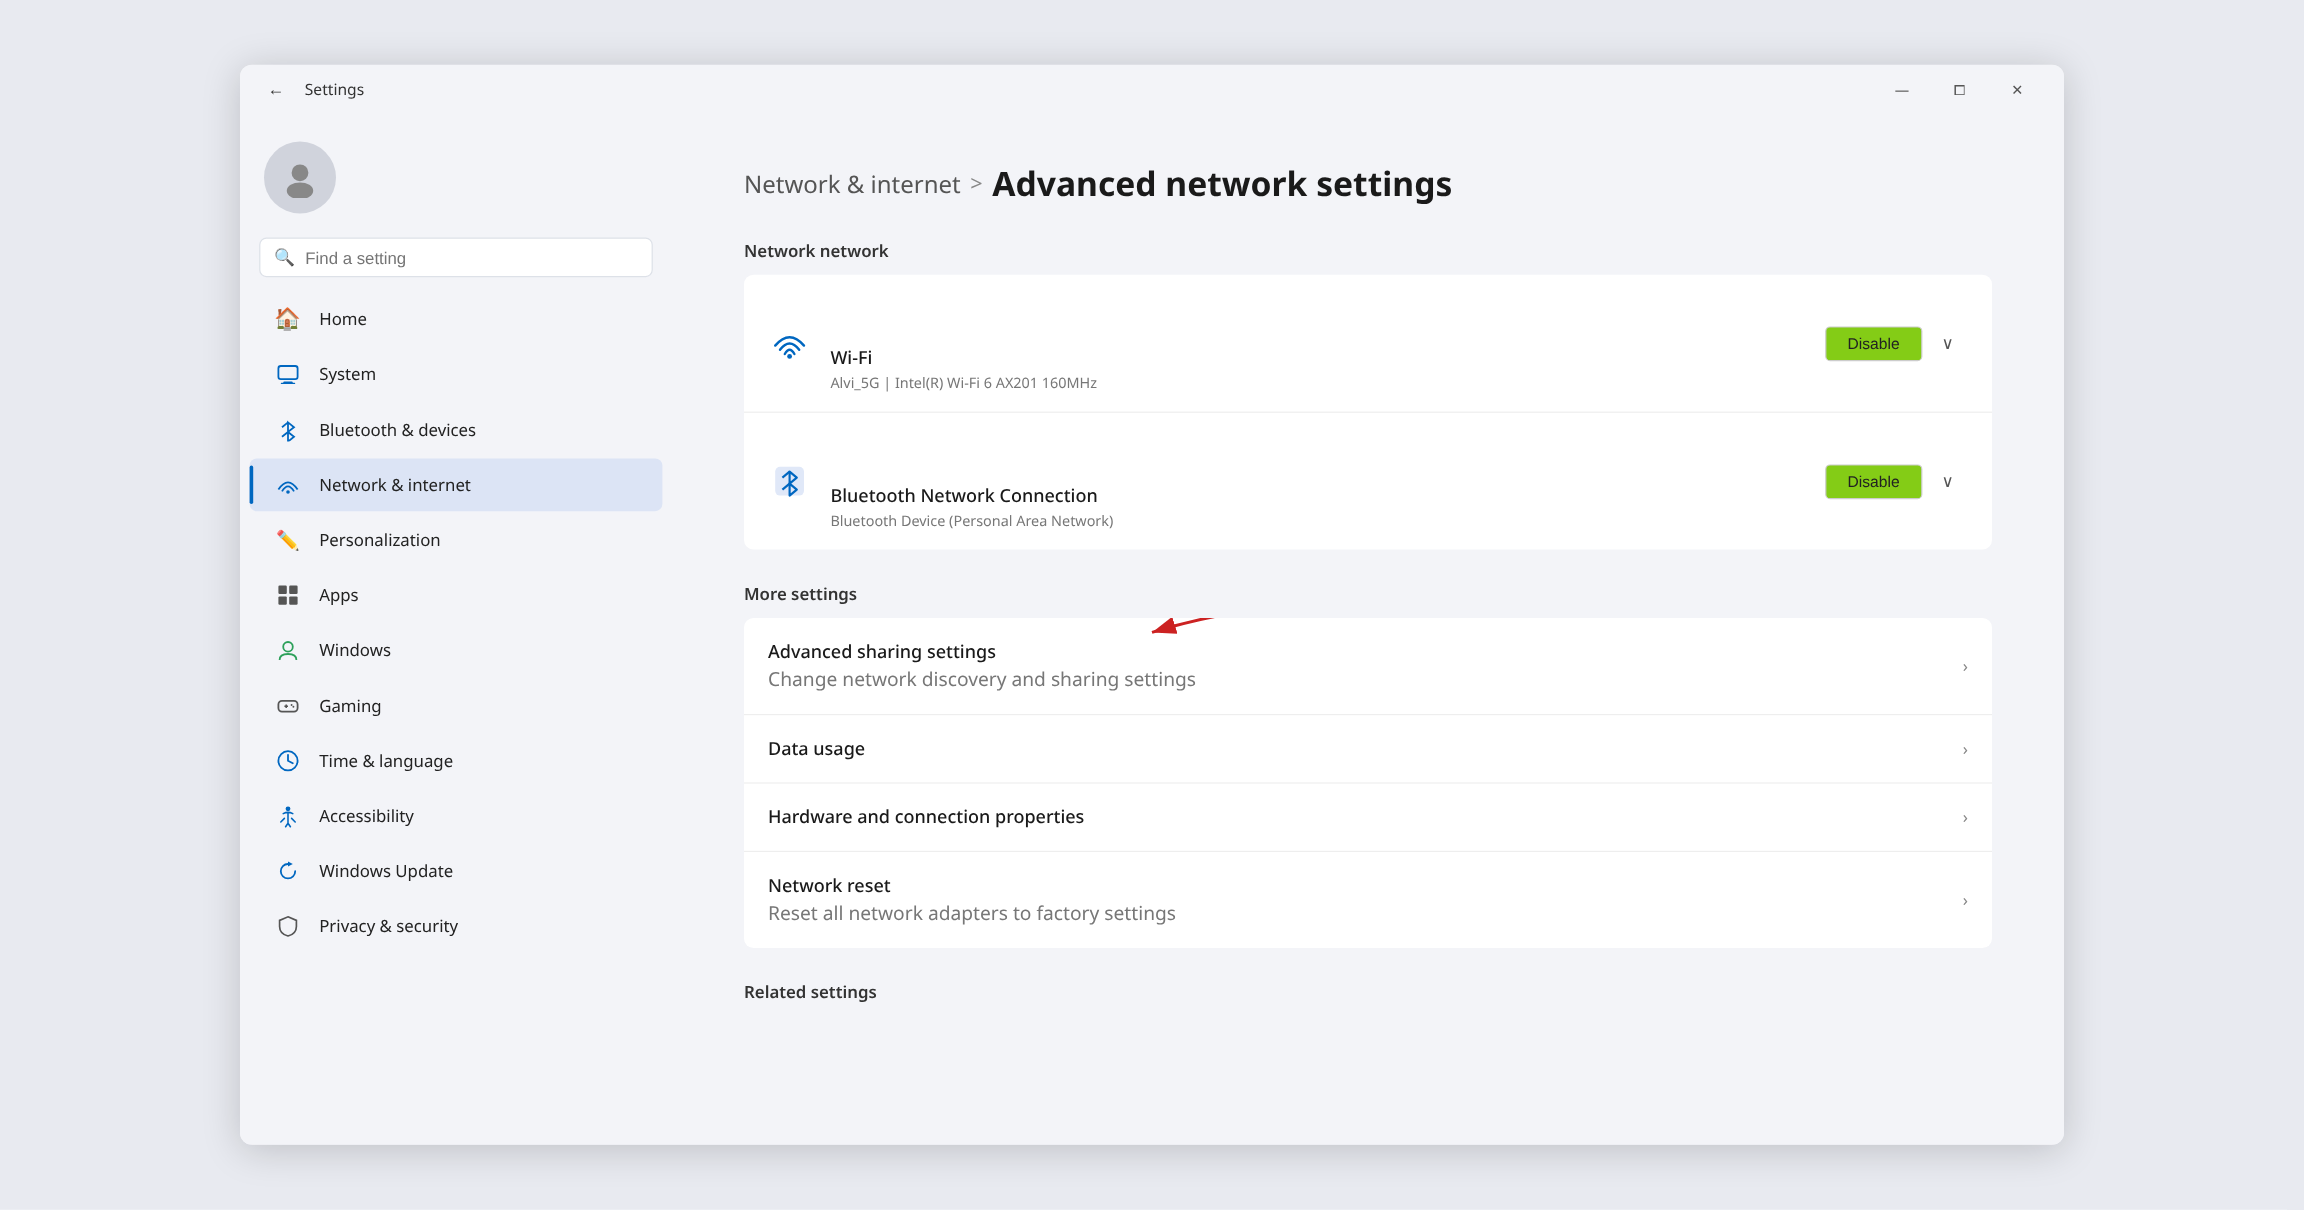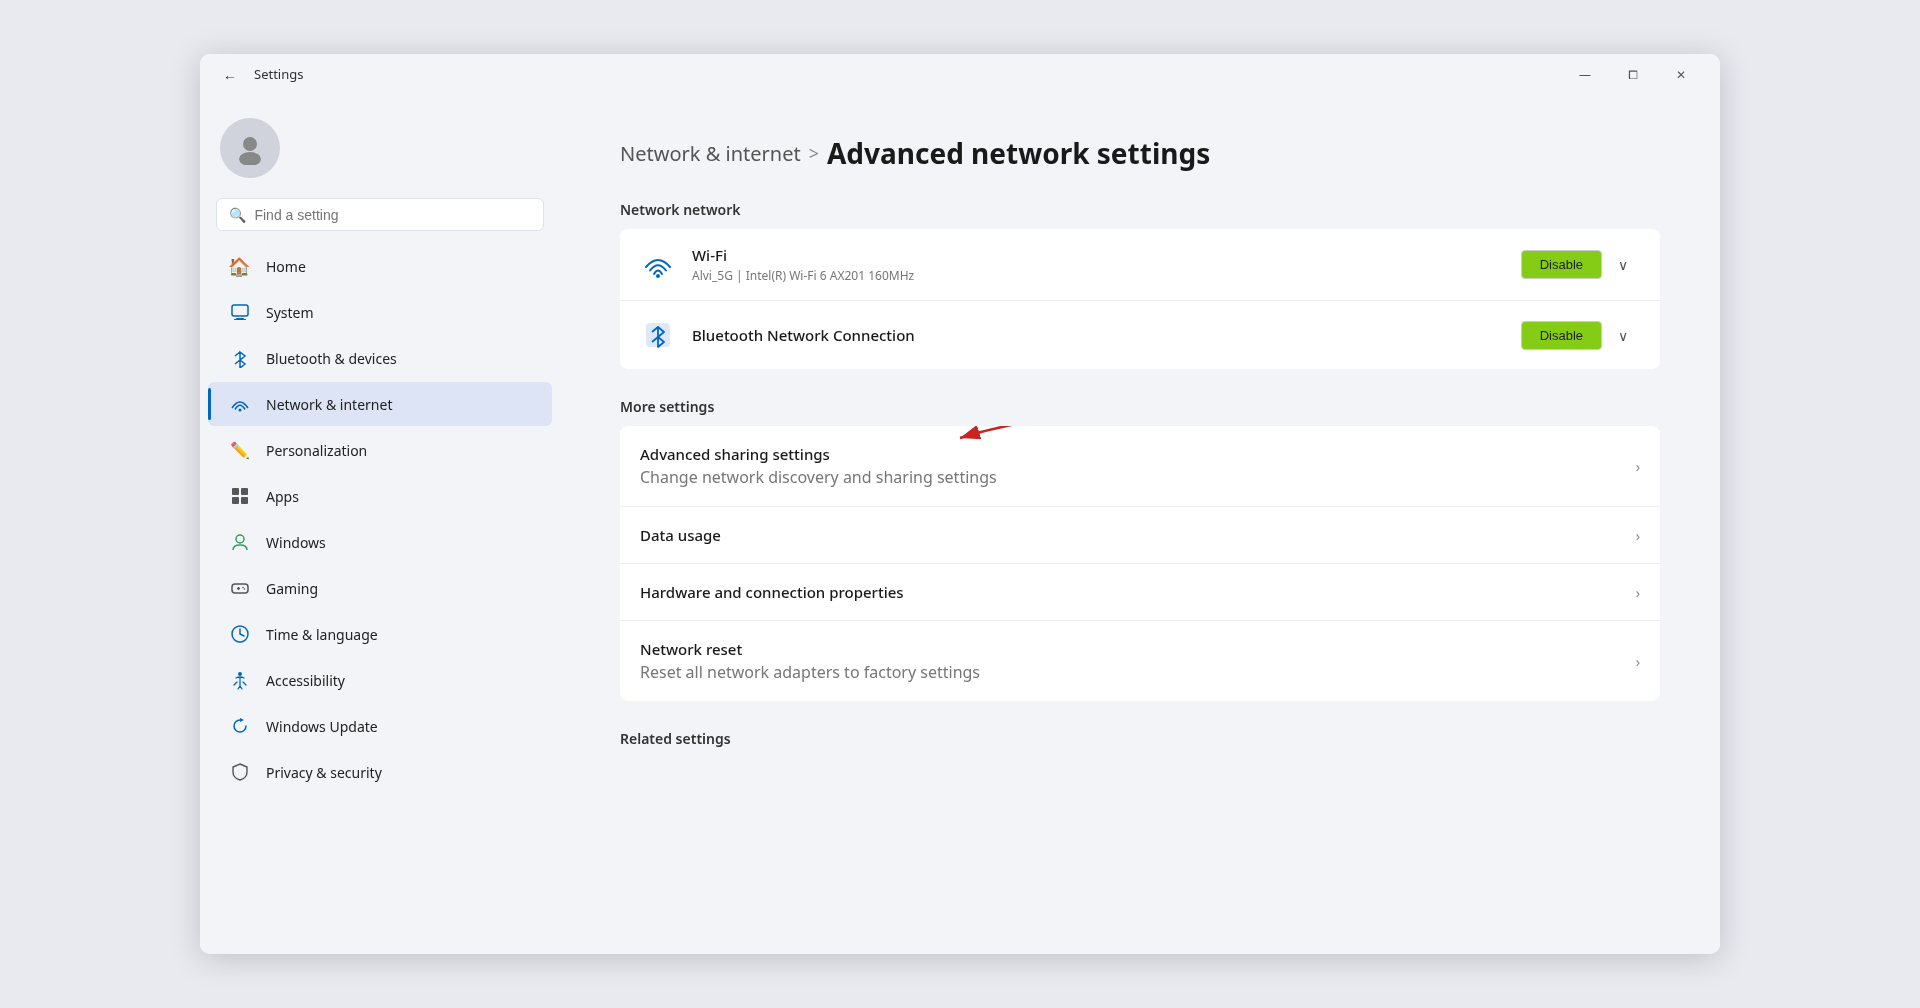--- a/index.html
+++ b/index.html
@@ -195,21 +195,21 @@
     }
     .adapter-item:last-child { border-bottom: none; }
     .adapter-icon {
       width: 36px;
       height: 36px;
       display: flex;
       align-items: center;
       justify-content: center;
       flex-shrink: 0;
     }
-    .adapter-info { flex: 1; }
+    .adapter-info { flex: 1; margin-top: 43px; }
     .adapter-name { font-size: 15px; font-weight: 500; color: #1a1a1a; }
     .adapter-desc { font-size: 12px; color: #777; margin-top: 2px; }
     .adapter-actions {
       display: flex;
       align-items: center;
       gap: 4px;
     }
     .btn-disable {
       padding: 6px 18px;
       border: 1px solid #ccc;
@@ -432,20 +432,21 @@
             <svg width="32" height="32" viewBox="0 0 32 32" fill="none">
               <rect x="4" y="4" width="24" height="24" rx="4" fill="#e0e8f8"></rect>
               <path d="M16 8 L22 13 L16 18 L16 8Z" stroke="#0067c0" stroke-width="1.8" fill="none" stroke-linejoin="round"></path>
               <path d="M16 18 L22 23 L16 28 L16 18Z" stroke="#0067c0" stroke-width="1.8" fill="none" stroke-linejoin="round"></path>
               <line x1="16" y1="8" x2="10" y2="13" stroke="#0067c0" stroke-width="1.8"></line>
               <line x1="16" y1="18" x2="10" y2="23" stroke="#0067c0" stroke-width="1.8"></line>
             </svg>
           </div>
           <div class="adapter-info">
             <div class="adapter-name">Bluetooth Network Connection</div>
+            <div class="adapter-desc">Bluetooth Device (Personal Area Network)</div>
           </div>
           <div class="adapter-actions">
             <button class="btn-disable">Disable</button>
             <div class="btn-chevron">∨</div>
           </div>
         </div>
       </div>
 
       <div class="section-title">More settings</div>
       <div class="more-settings-card">

